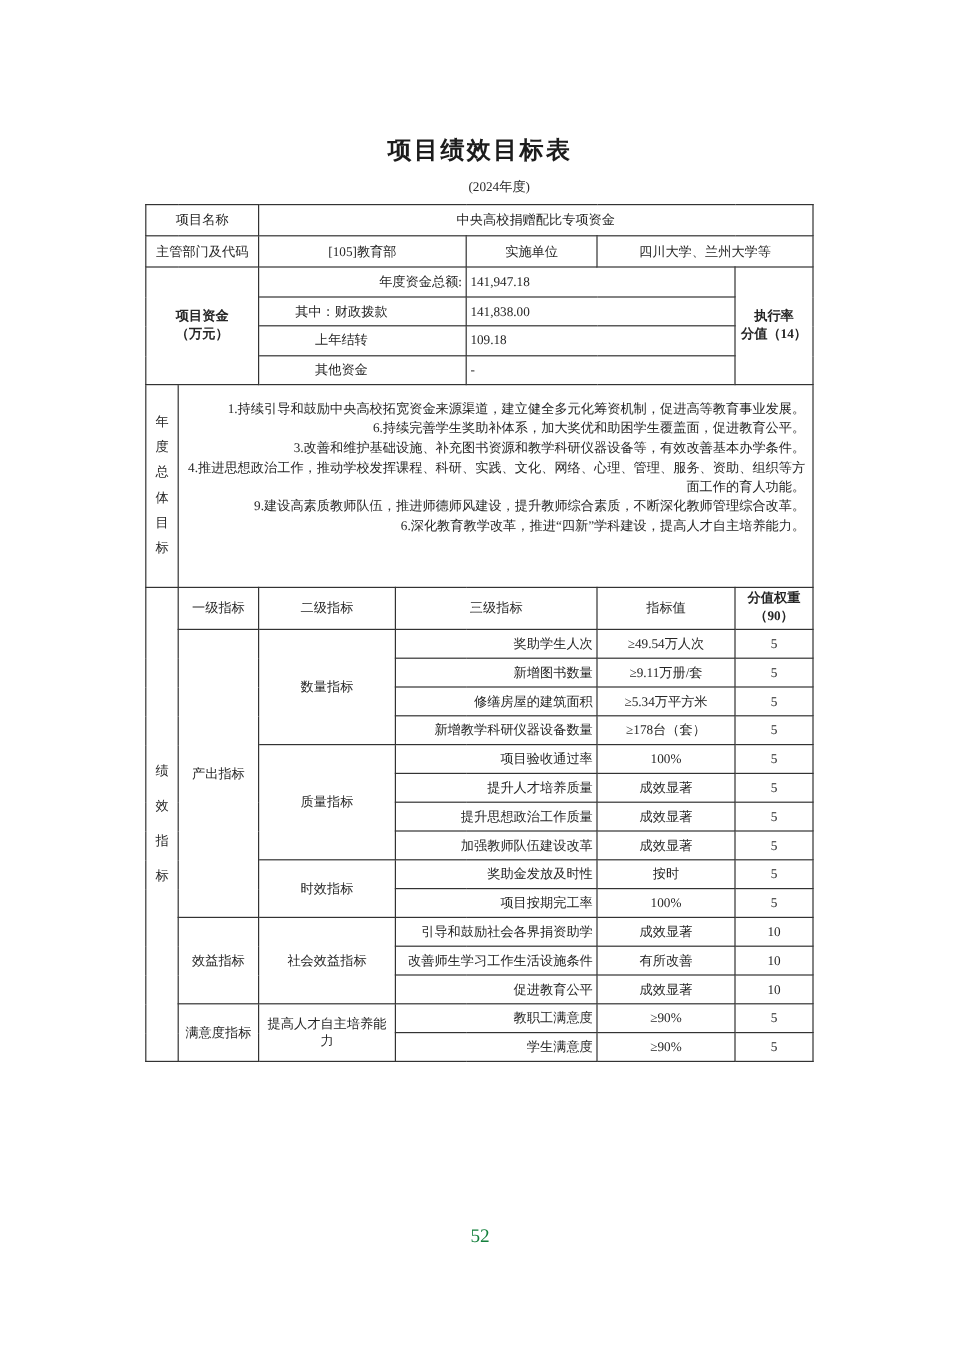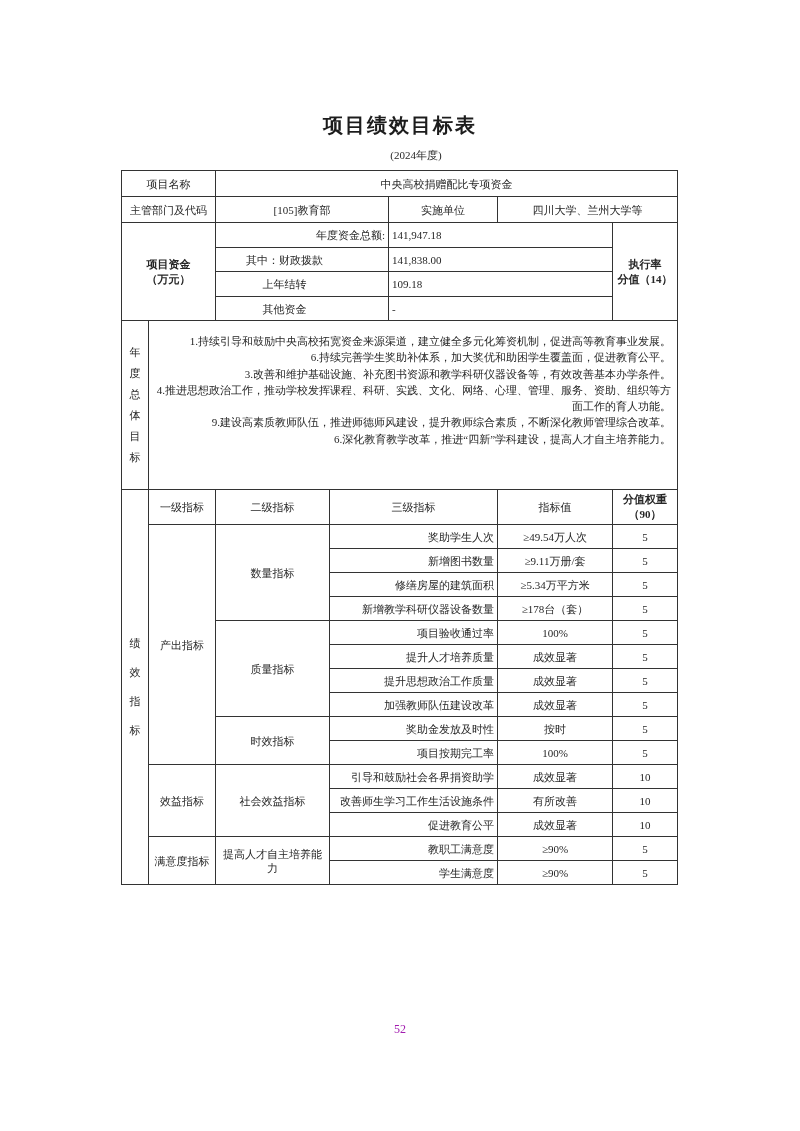--- a/index.html
+++ b/index.html
@@ -52,21 +52,21 @@
   }
   .vtext.wide { line-height:29px; }
   .goals-cell {
     vertical-align:top;
     padding:12px 6px 0 5px;
     line-height:16.3px;
     text-align:right;
   }
   .page-num {
     position:absolute; top:1022px; left:0; width:100%;
-    text-align:center; font-size:12px; color:#a21caf;
+    text-align:center; font-size:16px; color:#15803d;
   }
 </style>
 </head>
 <body>
 
 <div class="page">
 
   <div class="doc-title">项目绩效目标表</div>
   <div class="doc-subtitle">(2024年度)</div>
 

